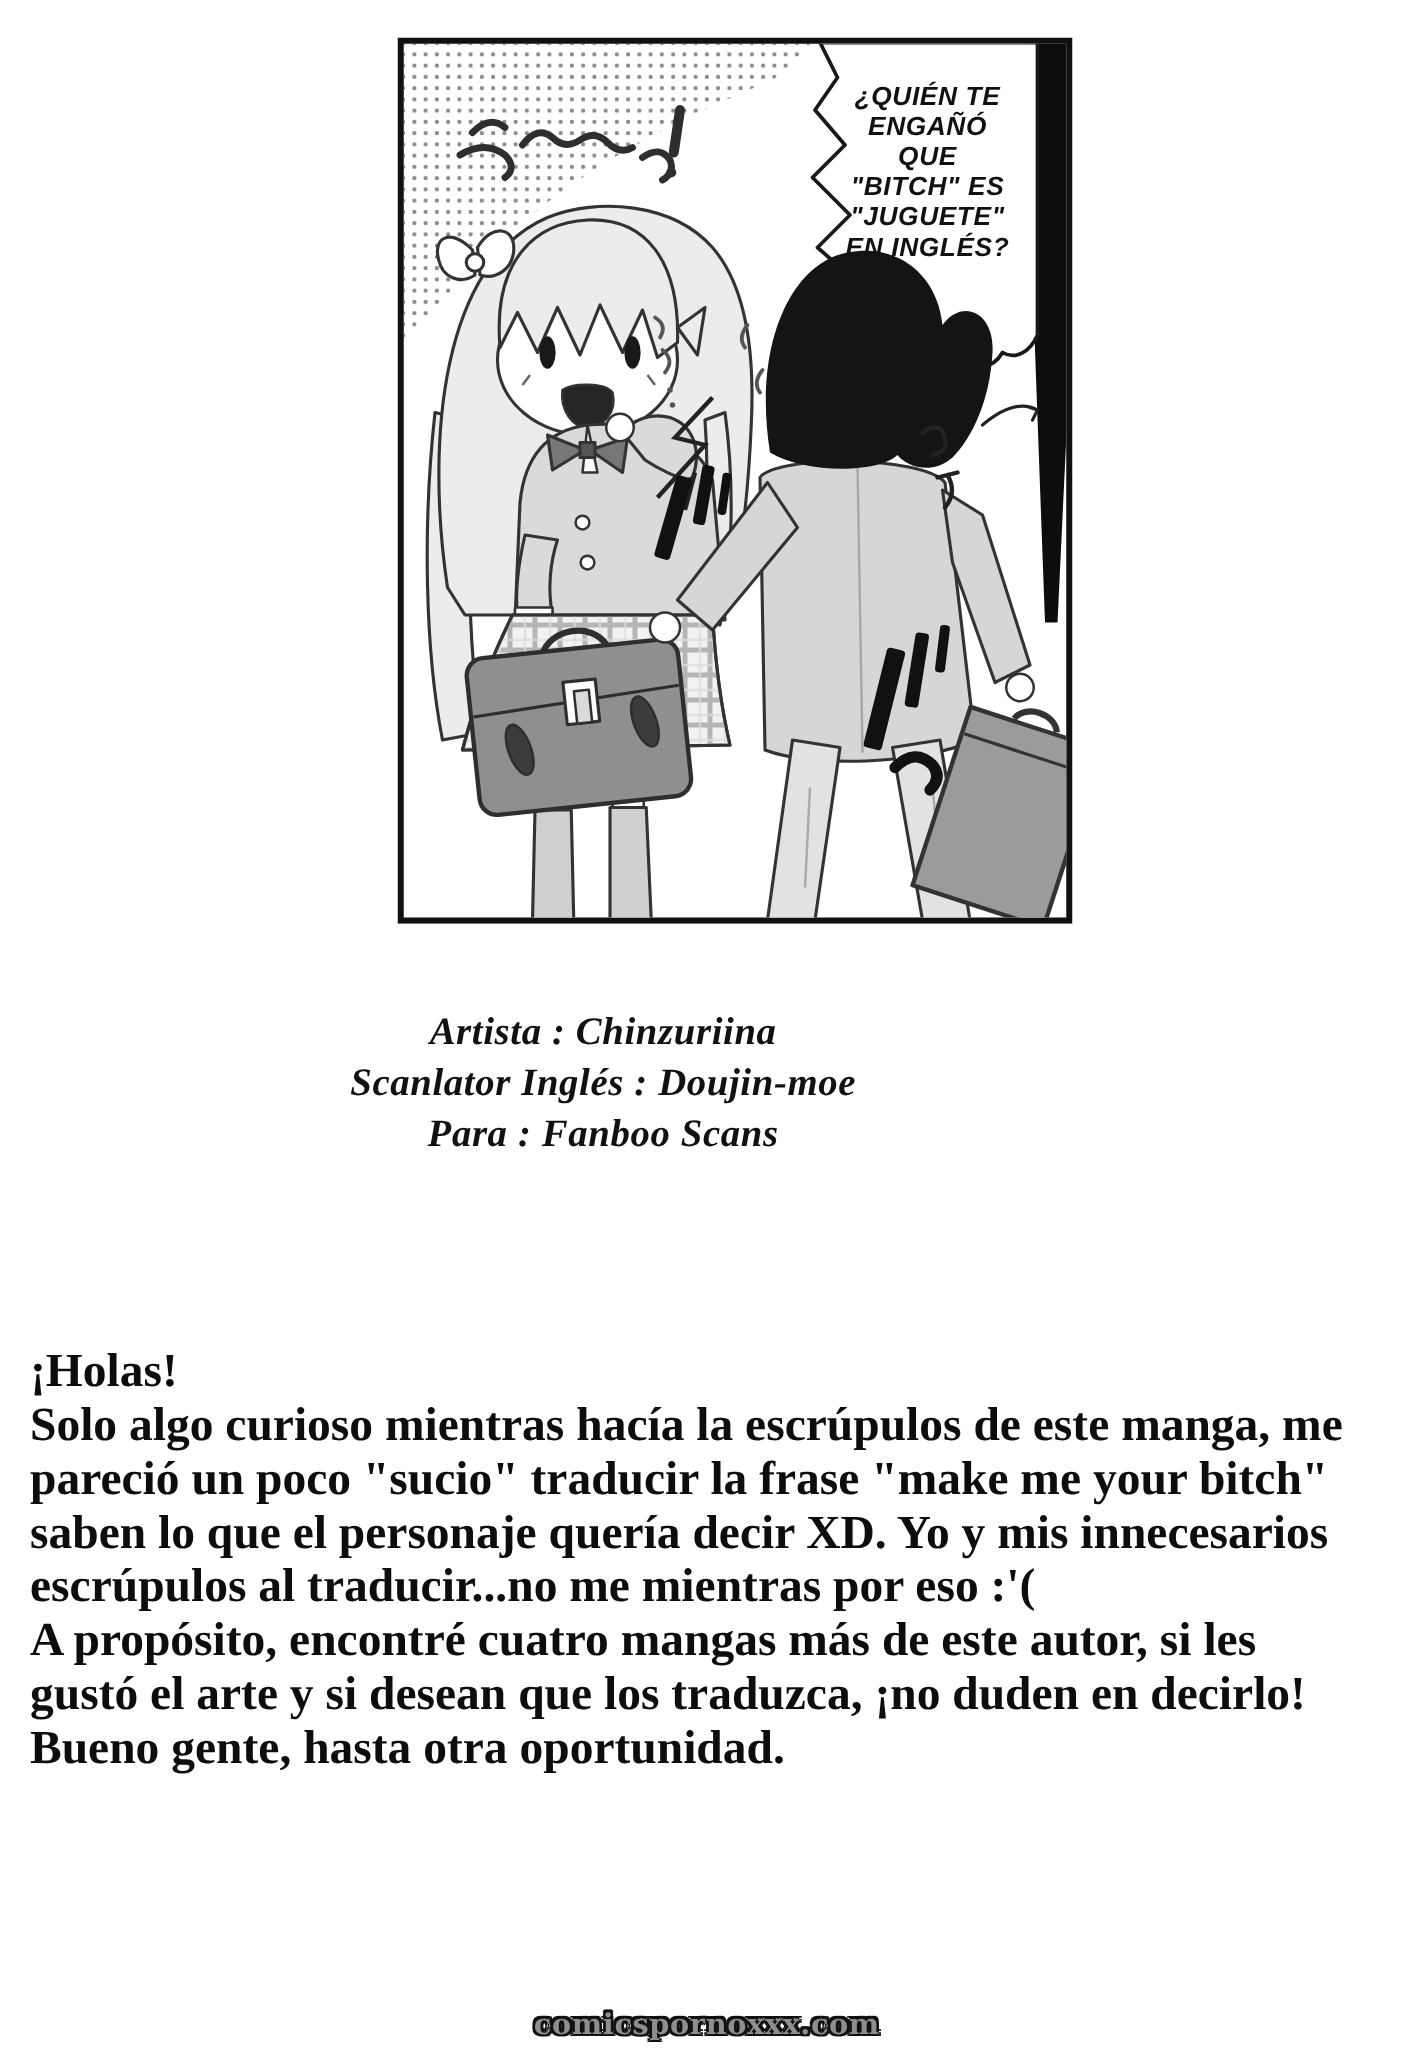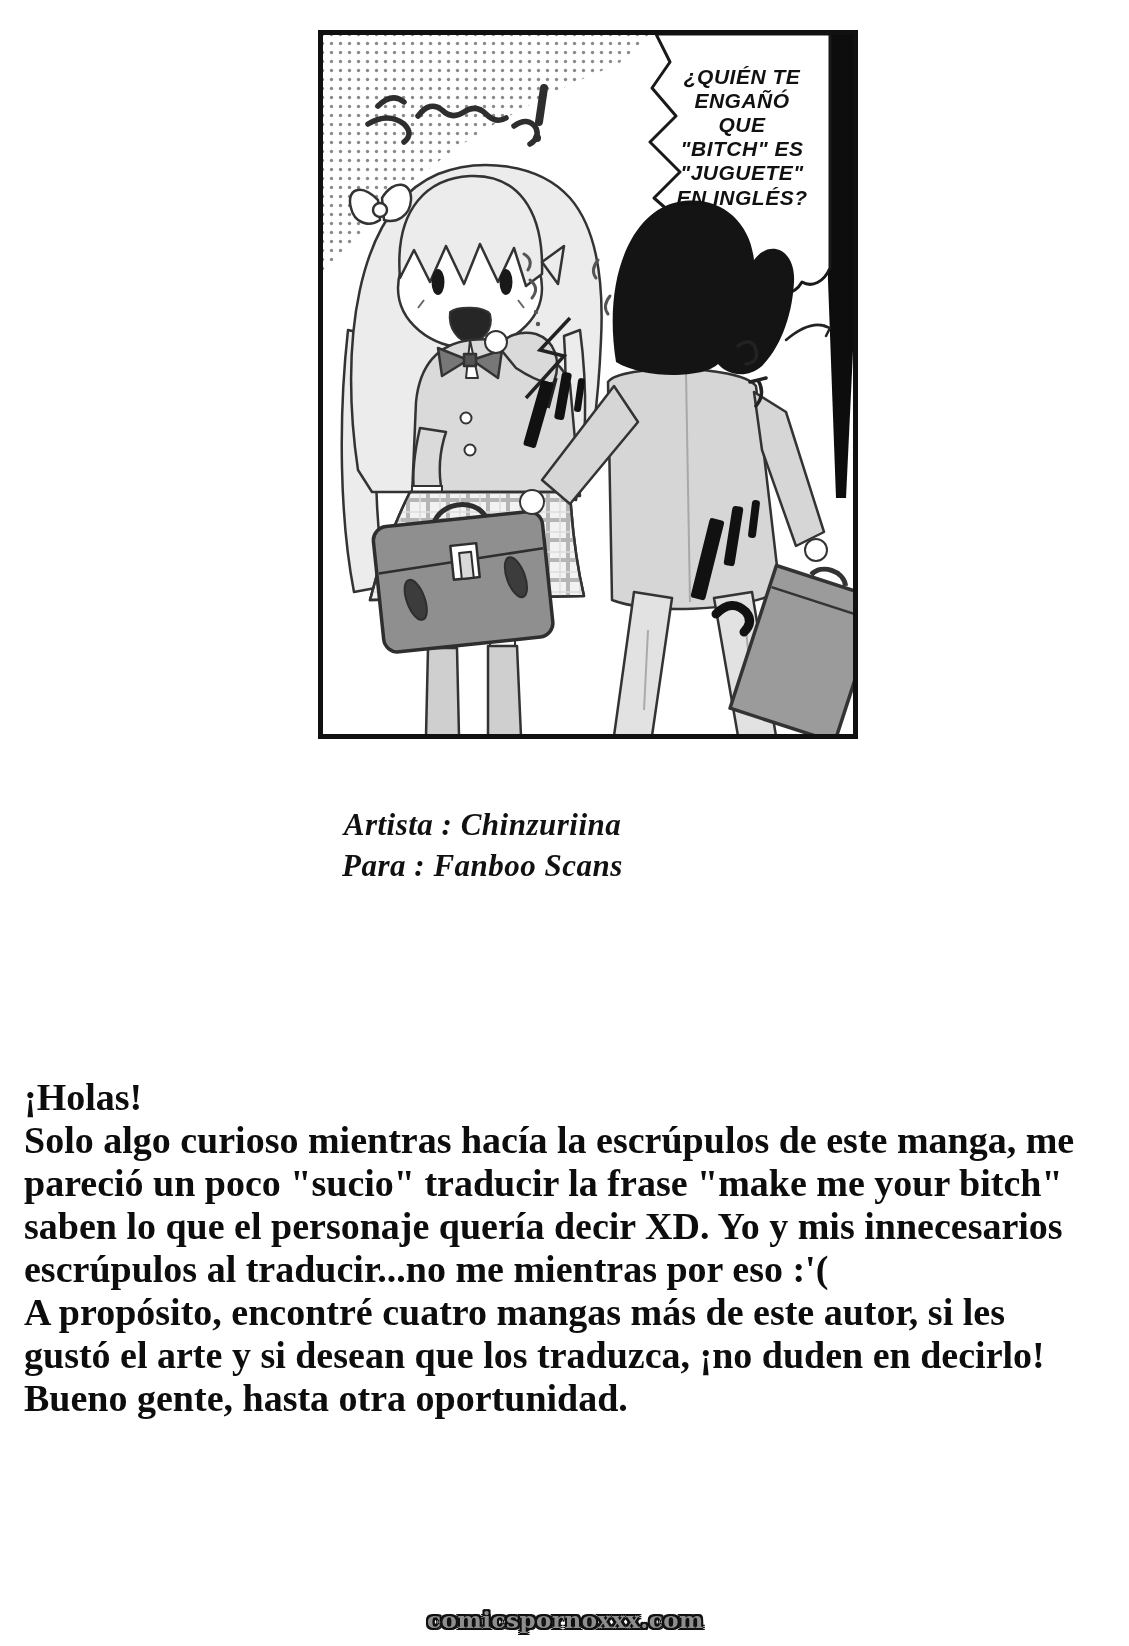--- a/index.html
+++ b/index.html
@@ -190,20 +190,21 @@
     <text x="424" y="102">QUE</text>
     <text x="424" y="126">"BITCH" ES</text>
     <text x="424" y="150">"JUGUETE"</text>
     <text x="424" y="175">EN INGLÉS?</text>
   </g>
 </svg>
 </div>
 
 <div class="credits">
   <div>Artista : Chinzuriina</div>
+  <div>Scanlator Inglés : Doujin-moe</div>
   <div>Para : Fanboo Scans</div>
 </div>
 
 <div class="note">
   <div>¡Holas!</div>
   <div>Solo algo curioso mientras hacía la escrúpulos de este manga, me</div>
   <div>pareció un poco "sucio" traducir la frase "make me your bitch"</div>
   <div>saben lo que el personaje quería decir XD. Yo y mis innecesarios</div>
   <div>escrúpulos al traducir...no me mientras por eso :'(</div>
   <div>A propósito, encontré cuatro mangas más de este autor, si les</div>

